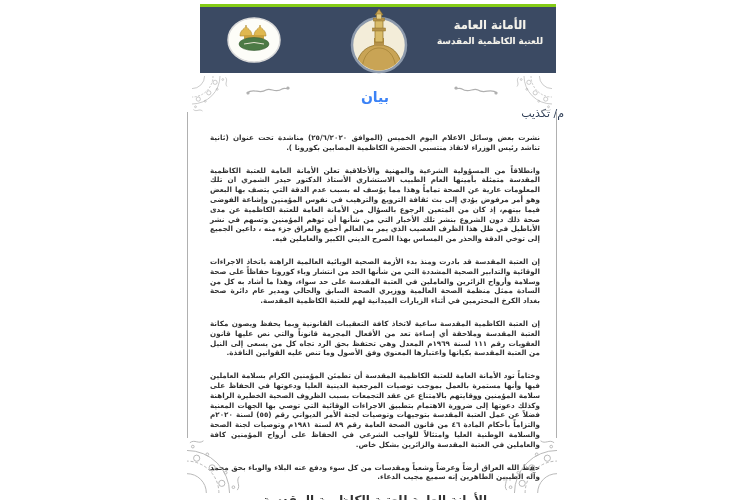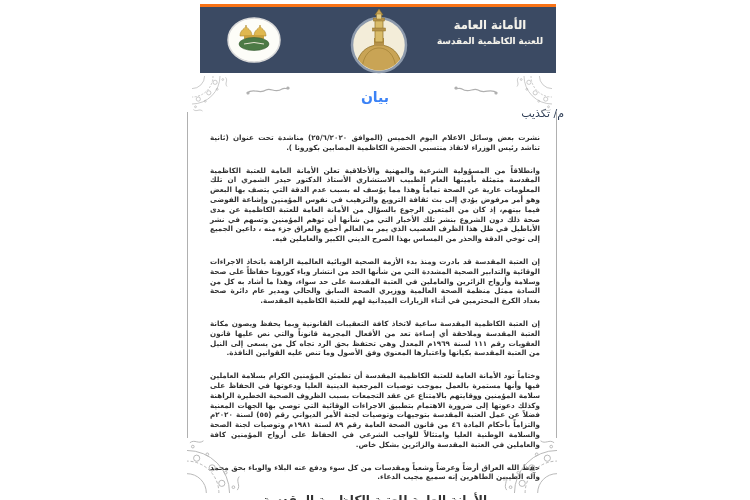--- a/index.html
+++ b/index.html
@@ -4,21 +4,21 @@
 <style>
   html,body{margin:0;padding:0;}
   body{
     width:750px;height:500px;background:#ffffff;overflow:hidden;position:relative;
     font-family:"DejaVu Sans", sans-serif;
   }
   .page{position:absolute;left:186px;top:0;width:378px;height:500px;background:#fff;}
   
   .band{
     position:relative;margin:4px 8px 16px 14px;height:69px;background:#3b4a63;
-    border-top:3px solid #f97316;box-sizing:border-box;
+    border-top:3px solid #84cc16;box-sizing:border-box;
   }
   .logo-left{position:absolute;left:26px;top:9px;width:56px;height:48px;}
   .emblem-center{position:absolute;left:150px;top:1px;width:58px;height:66px;}
   .calligraphy{position:absolute;right:12px;top:11px;width:108px;text-align:center;color:#f4f2ea;direction:rtl;}
   .calligraphy .l1{font-size:11.5px;font-weight:bold;letter-spacing:0.5px;text-shadow:0 0 1px rgba(255,255,255,.4);}
   .calligraphy .l2{font-size:8.8px;font-weight:bold;margin-top:4px;letter-spacing:0.2px;text-shadow:0 0 1px rgba(255,255,255,.4);}
   
   .title-main{text-align:center;font-size:14px;font-weight:bold;color:#3b82f6;margin-top:3px;direction:rtl;}
   .title-sub{text-align:right;font-size:11px;font-weight:normal;color:#2e3d55;margin-top:2px;direction:rtl;}
   

